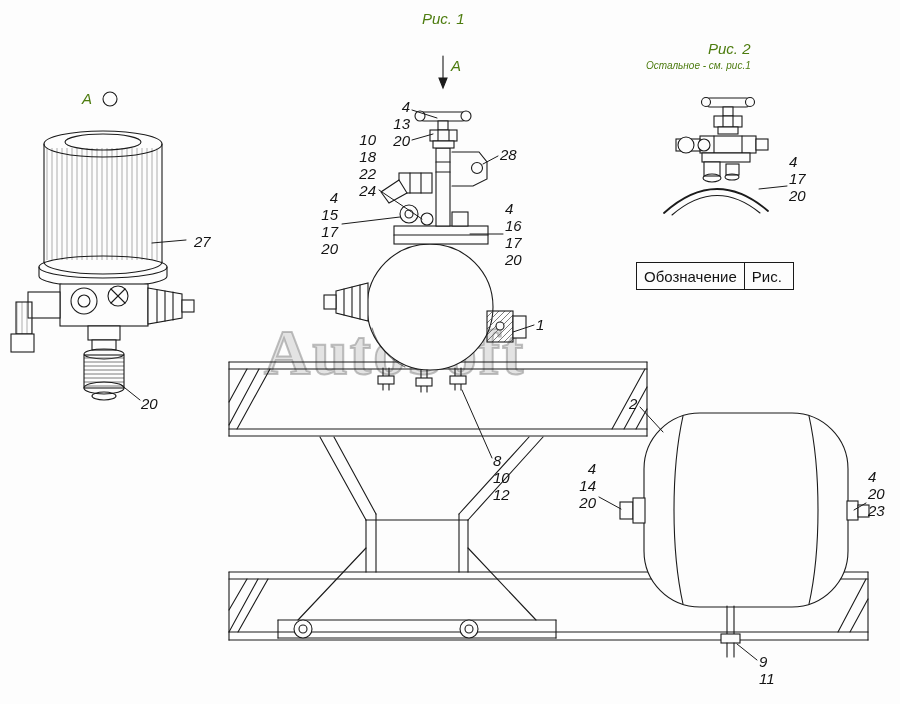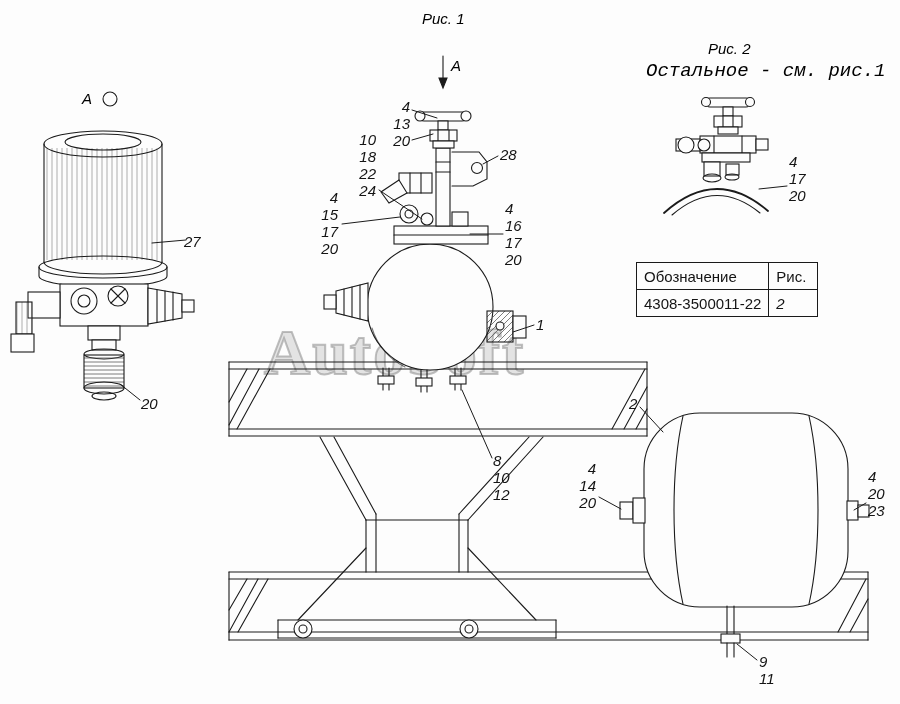--- a/index.html
+++ b/index.html
@@ -6,22 +6,22 @@
   .canvas{
     position:relative;width:900px;height:704px;background:#fdfdfd;overflow:hidden;
     font-family:"Liberation Sans",sans-serif;color:#141414;
   }
   .canvas svg{position:absolute;left:0;top:0;}
   .lbl{
     position:absolute;font-style:italic;font-size:15px;line-height:17px;
     white-space:pre-line;color:#141414;
   }
   .lbl.right{text-align:right;}
-  .caption{position:absolute;font-style:italic;font-size:15px;color:#000000;}
-  .caption.small{font-size:19px;font-family:Liberation Mono, monospace;}
+  .caption{position:absolute;font-style:italic;font-size:15px;color:#4d7c0f;}
+  .caption.small{font-size:10px;}
   .watermark{
     position:absolute;left:264px;top:316px;
     font-family:"Liberation Serif",serif;font-weight:bold;font-size:64px;letter-spacing:2px;
     color:rgba(205,205,205,0.55);-webkit-text-stroke:2px rgba(140,140,140,0.55);
     pointer-events:none;user-select:none;
   }
   table.spec{
     position:absolute;left:636px;top:262px;border-collapse:collapse;
     font-size:15px;color:#141414;background:#fdfdfd;padding-left:16px;
   }
@@ -269,21 +269,21 @@
       </g>
     </g>
   </svg>
 
   <div class="caption" style="left:422px;top:10px;">Рис. 1</div>
   <div class="caption" style="left:451px;top:57px;">А</div>
   <div class="caption" style="left:82px;top:90px;">А</div>
   <div class="caption" style="left:708px;top:40px;">Рис. 2</div>
   <div class="caption small" style="left:646px;top:60px;">Остальное - см. рис.1</div>
 
-  <div class="lbl" style="left:184px;top:233px;">27</div>
+  <div class="lbl" style="left:194px;top:233px;">27</div>
   <div class="lbl" style="left:141px;top:395px;">20</div>
   <div class="lbl right" style="left:372px;top:98px;width:38px;">4
 13
 20</div>
   <div class="lbl right" style="left:338px;top:131px;width:38px;">10
 18
 22
 24</div>
   <div class="lbl" style="left:500px;top:146px;">28</div>
   <div class="lbl right" style="left:300px;top:189px;width:38px;">4
@@ -310,20 +310,16 @@
   <div class="lbl" style="left:789px;top:153px;">4
 17
 20</div>
 
   <table class="spec">
     <tbody>
       <tr>
         <td class="head">Обозначение</td>
         <td class="num" style="font-style:normal;">Рис.</td>
       </tr>
-      <tr>
-        <td>4308-3500011-22</td>
-        <td class="num">2</td>
-      </tr>
     </tbody>
   </table>
 
 </div>
 
 </body></html>

